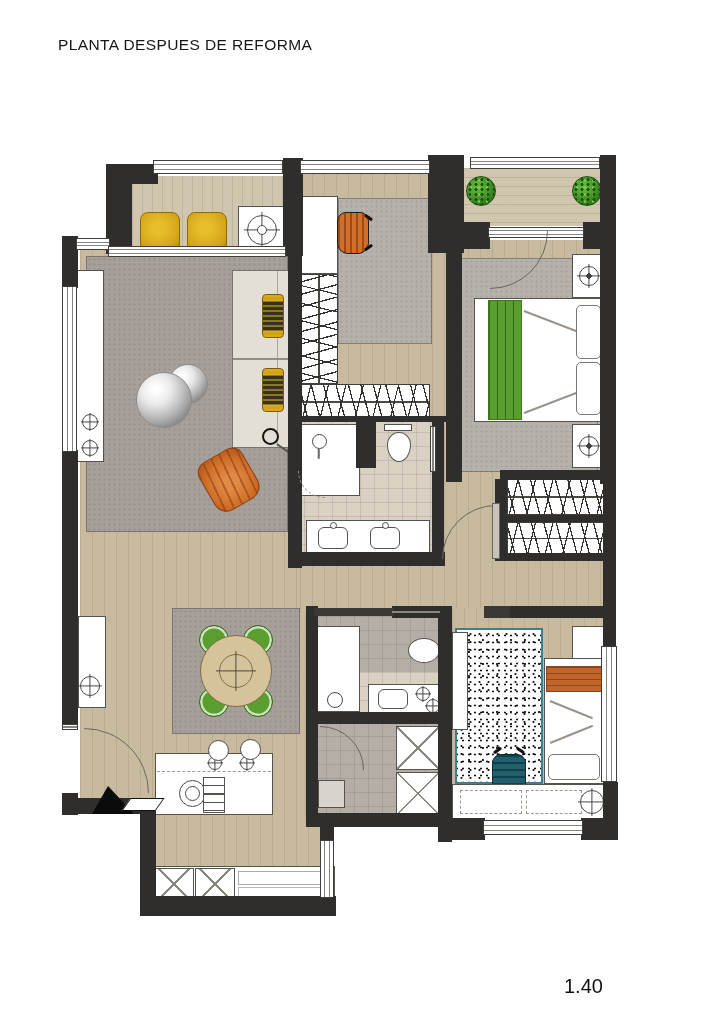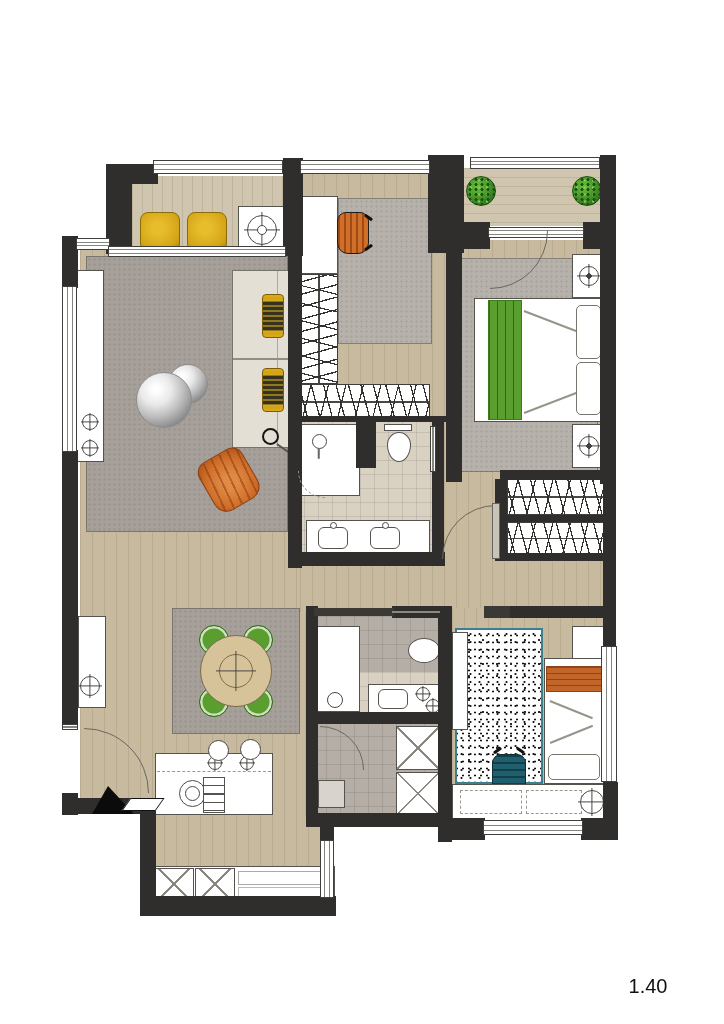--- a/index.html
+++ b/index.html
@@ -1,20 +1,20 @@
 <!DOCTYPE html>
 <html style="--wall: #2f2e2c; --wood: #c7ba9f; --deck: #d0c6af; --rug: #a7a09a; --rug-light: #b7b1ab; --tile-beige: #d9d1c2; --tile-gray: #b5aea6; --sofa: #e4dfd5; --yellow: #d3a416; --orange: #d06f2a; --green: #5a9e2f; --teal: #20606e; --plant: #3f8d26; --bed-orange: #c2652a; --line: #55534e;"><head>
 <meta charset="utf-8">
 <style>
   html,body{margin:0;padding:0;background:#ffffff;}
   .page{position:relative;width:724px;height:1024px;background:#fff;overflow:hidden;
         font-family:"Liberation Sans", sans-serif;}
   .page *{position:absolute;box-sizing:border-box;}
   .title{left:58px;top:36px;font-size:15.5px;letter-spacing:.4px;color:#161616;white-space:nowrap;}
-  .scale{left:588px;top:975px;width:120px;text-align:center;font-size:20px;color:#111;}
+  .scale{left:564px;top:975px;width:120px;text-align:left;font-size:20px;color:#111;}
 
   
   .floor{z-index:1;}
   .wood{background-color:var(--wood,#c7ba9f);
         background-image:repeating-linear-gradient(to right, rgba(90,70,40,.12) 0 1px, transparent 1px 12px);}
   .deck{background-color:var(--deck,#d0c6af);
         background-image:repeating-linear-gradient(to right, rgba(90,70,40,.14) 0 1px, transparent 1px 10px);}
   .deck.h{background-image:repeating-linear-gradient(to bottom, rgba(90,70,40,.14) 0 1px, transparent 1px 9px);}
   .rug{z-index:2;background-color:var(--rug,#a7a09a);
        background-image:radial-gradient(rgba(0,0,0,.07) 1px, transparent 1.2px);background-size:5px 5px;
@@ -91,20 +91,21 @@
   .pillowcase{z-index:3;background:#fff;border:1.2px solid #77756e;border-radius:5px;}
   .line{z-index:3;background:#98948c;height:1.5px;transform-origin:0 50%;}
   .grill{background-image:repeating-linear-gradient(to bottom, transparent 0 7px, #55534e 7px 8.3px);}
   .sink{z-index:3;background:#fff;border:1.2px solid #55534e;border-radius:6px;}
   .sliderbar{z-index:6;background:#3a3935;}
 </style>
 </head>
 <body>
 
 <div class="page">
+  <div class="title">PLANTA DESPUES DE REFORMA</div>
   <div class="scale">1.40</div>
 
   <div class="floor wood" style="left:80px;top:240px;width:352px;height:562px"></div>
   <div class="floor wood" style="left:300px;top:172px;width:146px;height:440px"></div>
   <div class="floor wood" style="left:432px;top:240px;width:173px;height:372px"></div>
   <div class="floor wood" style="left:440px;top:608px;width:165px;height:214px"></div>
   <div class="floor wood" style="left:152px;top:800px;width:168px;height:100px"></div>
   <div class="floor wood" style="left:305px;top:612px;width:135px;height:205px"></div>
   <div class="floor deck" style="left:132px;top:176px;width:153px;height:72px"></div>
   <div class="floor deck h" style="left:462px;top:168px;width:140px;height:58px"></div>

